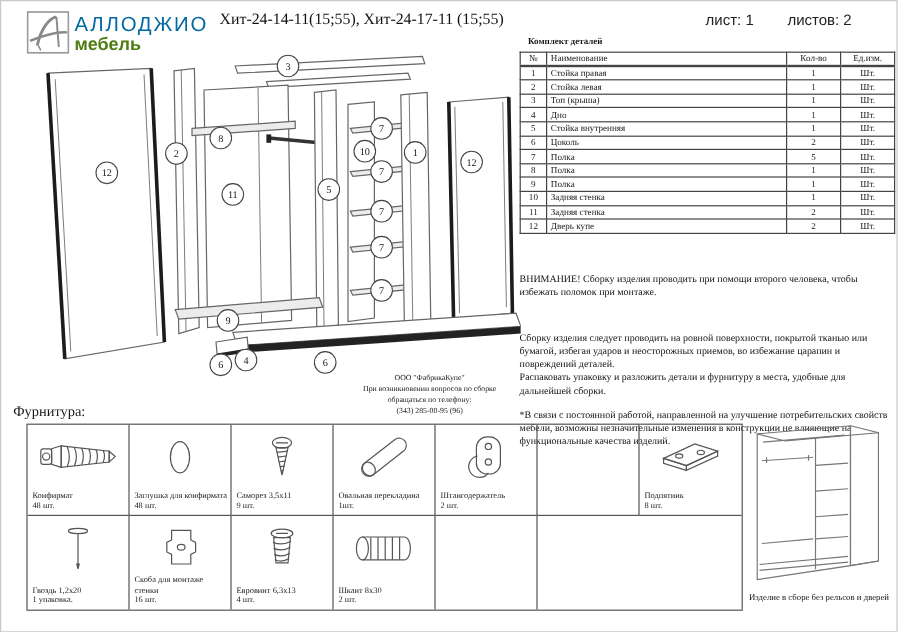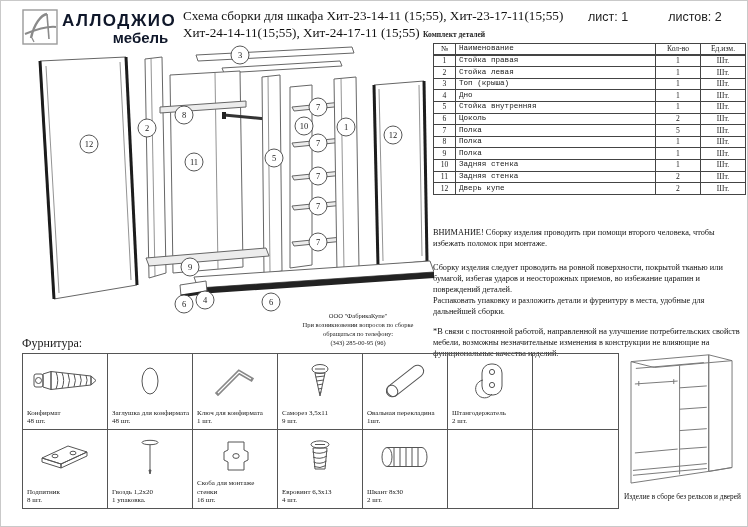--- a/index.html
+++ b/index.html
@@ -5,49 +5,49 @@
   * { margin:0; padding:0; box-sizing:border-box; }
   html,body { background:#fff; }
   body {
     width:748px; height:527px; position:relative; overflow:hidden;
     font-family:"Liberation Serif", serif; color:#1a1a1a;
     box-shadow: inset 0 0 0 1px #c9c9c9;
   }
   
   .logo-box { position:absolute; left:22px; top:9px; width:36px; height:36px; }
   .brand { position:absolute; left:62px; top:11px; font-family:"Liberation Sans",sans-serif; }
-  .brand-1 { font-size:17px; font-weight:bold; letter-spacing:1.5px; color:#0f172a; }
-  .brand-2 { font-size:15px; font-weight:bold; color:#0f172a; text-align:right; padding-right:8px; margin-top:-2px; }
+  .brand-1 { font-size:17px; font-weight:normal; letter-spacing:1.5px; color:#0369a1; }
+  .brand-2 { font-size:15px; font-weight:bold; color:#4d7c0f; text-align:left; padding-right:8px; margin-top:-2px; }
   .title { position:absolute; left:183px; top:8px; width:390px; font-size:13.2px; line-height:16.5px; color:#111; }
-  .sheets { position:absolute; left:588px; top:10px; font-family:"Liberation Sans",sans-serif; font-size:12.5px; display:flex; gap:40px; color:#222; }
+  .sheets { position:absolute; left:588px; top:10px; font-family:"Liberation Sans",sans-serif; font-size:12.5px; display:flex; gap:28px; color:#222; }
   
   .diagram { position:absolute; left:10px; top:45px; width:424px; height:302px; }
   .diagram svg { width:100%; height:100%; }
   .panel { fill:#ffffff; stroke:#666; stroke-width:1; }
   .panel-grey { fill:#ececec; stroke:#666; stroke-width:1; }
   .edge-dark { stroke:#1c1c1c; stroke-width:3; }
   .thin { stroke:#777; stroke-width:.8; fill:none; }
   .callout circle { fill:#fff; stroke:#444; stroke-width:.9; }
   .callout text { font-size:8.5px; font-family:"Liberation Serif",serif; fill:#222; text-anchor:middle; dominant-baseline:central; }
   .mfr-note { position:absolute; left:288px; top:311px; width:140px; text-align:center; font-size:6.5px; line-height:1.4; color:#222; }
   
-  .parts-caption { position:absolute; left:423px; top:30px; font-size:7.5px; font-weight:bold; }
+  .parts-caption { position:absolute; left:440px; top:30px; font-size:7.5px; font-weight:bold; }
   table.parts { position:absolute; left:433px; top:43px; width:312px; border-collapse:collapse; font-size:7.6px; table-layout:fixed; }
   table.parts th, table.parts td { border:1px solid #444; padding:1px 3px; height:11.6px; line-height:1; text-align:center; font-weight:normal; }
-  table.parts th:nth-child(2), table.parts td:nth-child(2) { text-align:left;font-family:Liberation Mono, monospace; }
+  table.parts th:nth-child(2), table.parts td:nth-child(2) { text-align:left; }
   table.parts thead th { border-bottom:2px solid #444; }
   table.parts col.c0 { width:22px; } table.parts col.c1 { width:200px; }
   table.parts col.c2 { width:45px; } table.parts col.c3 { width:45px; }
   
   .notices { position:absolute; left:433px; top:227px; width:314px; font-size:8.3px; line-height:1.33; color:#111; }
-  .notices p.warn { margin-bottom:13px; }
+  .notices p.warn { margin-bottom:27px; }
   .notices p.body { margin:0; }
   .notices p.foot { margin-top:9px; }
   
-  .furn-title { position:absolute; left:22px; top:336px; font-size:12px; }
+  .furn-title { position:absolute; left:11px; top:336px; font-size:12px; }
   .fgrid { position:absolute; left:22px; top:353px; display:grid;
            grid-template-columns:repeat(7,85px); grid-template-rows:76px 78px;
            border:1px solid #555; }
   .fcell { border-right:1px solid #555; border-bottom:1px solid #555; position:relative; }
   .fcell:nth-child(7n) { border-right:none; }
   .fcell:nth-child(n+8) { border-bottom:none; }
   .ficon { height:46px; display:flex; align-items:center; justify-content:center; margin-top:4px; }
   .flabel { position:absolute; left:4px; bottom:3px; right:2px; font-size:7px; line-height:1.25; }
   .icon-stroke { stroke:#555; fill:none; stroke-width:1; }
   
@@ -65,21 +65,20 @@
     <path d="M25,5 L27,30" stroke="#8a8a8a" stroke-width="1.6" fill="none"></path>
     <path d="M3,25 C13,21 26,17 34,18" stroke="#8a8a8a" stroke-width="2" fill="none"></path>
     <path d="M10,29 L12,33" stroke="#8a8a8a" stroke-width="1.2" fill="none"></path>
   </svg>
 </div>
 <div class="brand">
   <div class="brand-1">АЛЛОДЖИО</div>
   <div class="brand-2">мебель</div>
 </div>
 <div class="title">
-  <div>Схема сборки для шкафа Хит-23-14-11 (15;55), Хит-23-17-11(15;55)</div>
   <div>Хит-24-14-11(15;55), Хит-24-17-11 (15;55)</div>
 </div>
 <div class="sheets">
   <span>лист: 1</span>
   <span>листов: 2</span>
 </div>
 
 <div class="diagram">
 <svg viewBox="0 0 424 302">
 
@@ -333,32 +332,20 @@
   </div>
   <div class="fcell">
     <div class="ficon">
       <svg width="26" height="32" viewBox="0 0 26 32" class="icon-stroke">
           <ellipse cx="13" cy="16" rx="8" ry="13"></ellipse>
         </svg>
     </div>
     <div class="flabel">
         <div>Заглушка для конфирмата</div>
         <div>48 шт.</div>
-      </div>
-  </div>
-  <div class="fcell">
-    <div class="ficon">
-      <svg width="46" height="34" viewBox="0 0 46 34">
-        <polyline points="6,29 27,8 39,15" fill="none" stroke="#888" stroke-width="4.5" stroke-linecap="square" stroke-linejoin="miter"></polyline>
-        <polyline points="6,29 27,8 39,15" fill="none" stroke="#fff" stroke-width="1.2"></polyline>
-      </svg>
-    </div>
-    <div class="flabel">
-        <div>Ключ для конфирмата</div>
-        <div>1 шт.</div>
       </div>
   </div>
   <div class="fcell">
     <div class="ficon">
       <svg width="28" height="36" viewBox="0 0 28 36" class="icon-stroke">
         <ellipse cx="14" cy="6" rx="8" ry="4.5"></ellipse>
           <line x1="9" y1="6" x2="19" y2="6"></line>
         <polygon points="9,10 19,10 14,33"></polygon>
         <path d="M9.6,14 L18.6,13 M10.4,18 L17.8,17 M11.3,22 L17,21 M12.2,26 L16.2,25.3 M13,29.5 L15.4,29"></path>
       </svg>

